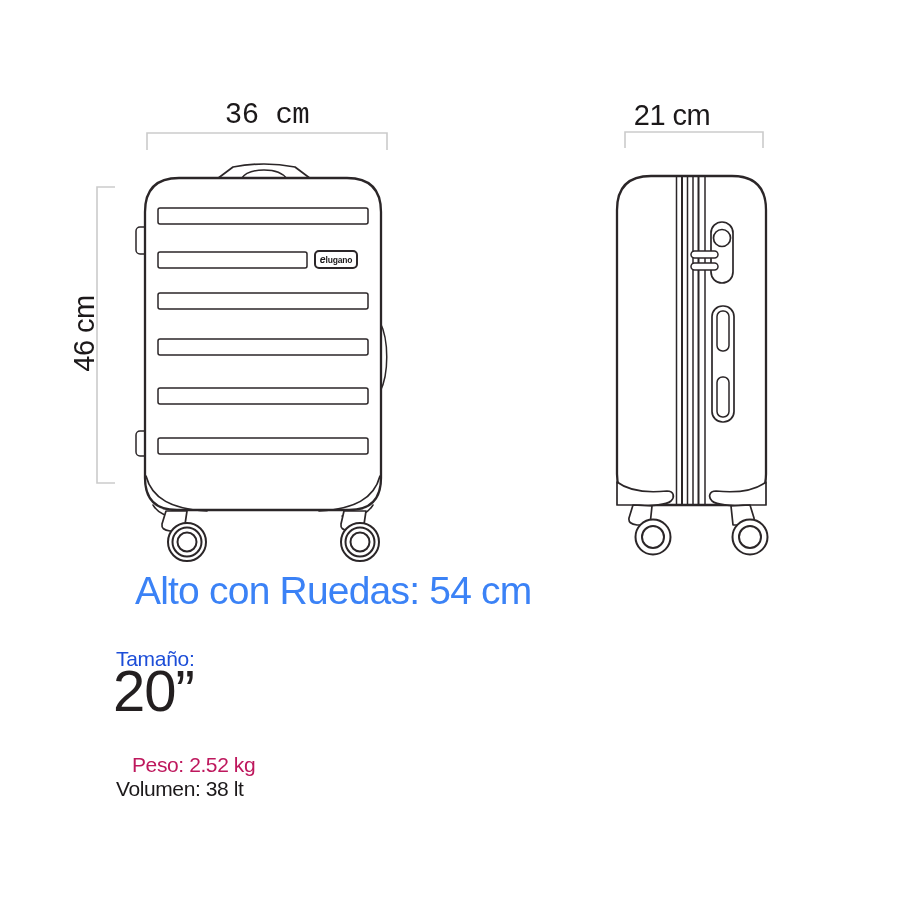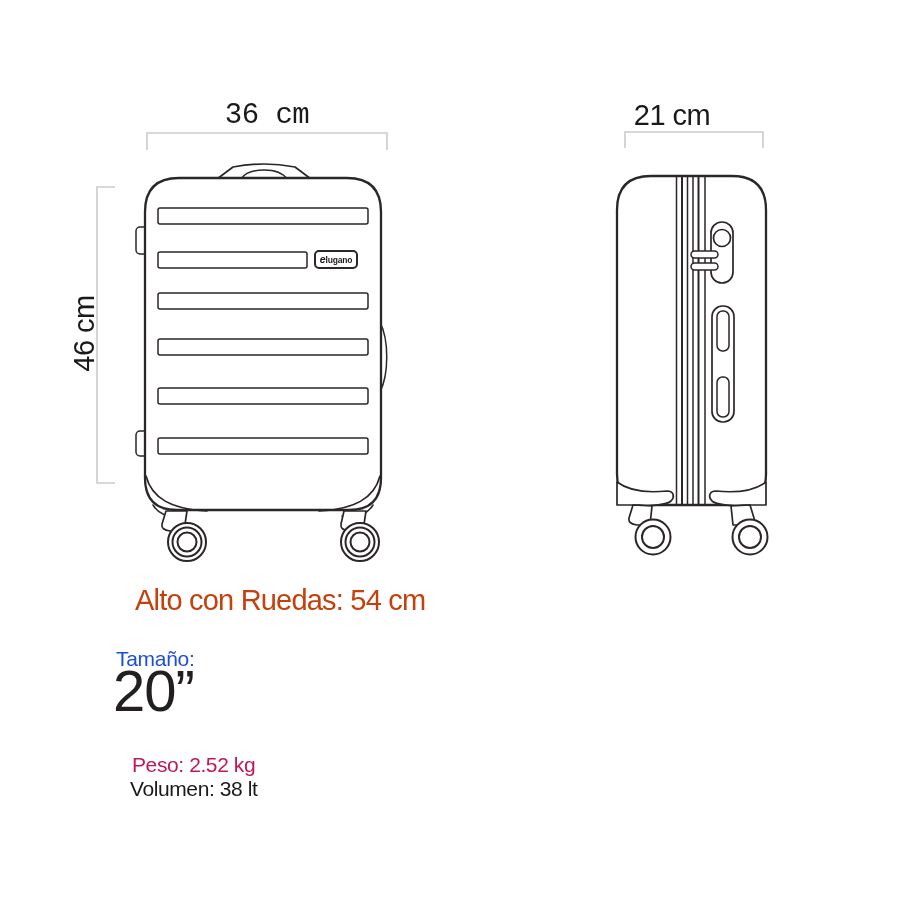--- a/index.html
+++ b/index.html
@@ -17,26 +17,26 @@
   .thick { stroke-width:2.3; }
   .bracket { stroke:#cbcbcb; fill:none; stroke-width:1.6; }
 
   .label { position:absolute; white-space:nowrap; }
   .dim   { font-size:29px; letter-spacing:-0.5px; text-align:center; color:#1c191a; }
   #dim-width  { left:147px; top:99px;  width:240px;font-family:Liberation Mono, monospace; }
   #dim-depth  { left:603px; top:99px;  width:138px; }
   #dim-height { left:-64px; top:317px; width:296px; transform:rotate(-90deg); }
 
   #caption-height-wheels { left:135px; top:569px; width:272px; text-align:center;
-                           font-size:29px; letter-spacing:-0.8px; color:#c2410c;margin-top:15px; }
+                           font-size:39px; letter-spacing:-0.8px; color:#3b82f6; }
 
   #size-title  { left:116px; top:647px; font-size:21px; letter-spacing:-0.3px; color:#1d4ed8; }
   #size-value  { left:113px; top:661px; font-size:58px; letter-spacing:-1px; line-height:1.05; color:#231f20; }
   #spec-weight { left:132px; top:753px; font-size:21px; letter-spacing:-0.4px; color:#be185d; }
-  #spec-volume { left:116px; top:777px; font-size:21px; letter-spacing:-0.4px; color:#1c191a;margin-left:14px; }
+  #spec-volume { left:116px; top:777px; font-size:21px; letter-spacing:-0.4px; color:#1c191a; }
 
   #footnote { left:563px; top:801px; font-size:19px; letter-spacing:-0.3px; color:#424242; }
 
   .logo-text   { font-family:"Liberation Sans", sans-serif; font-size:8.5px; font-weight:700;
                  fill:#1c191a; letter-spacing:-0.2px; }
   .logo-e      { font-style:italic; font-size:10.5px; }
 </style>
 </head>
 <body>
 

